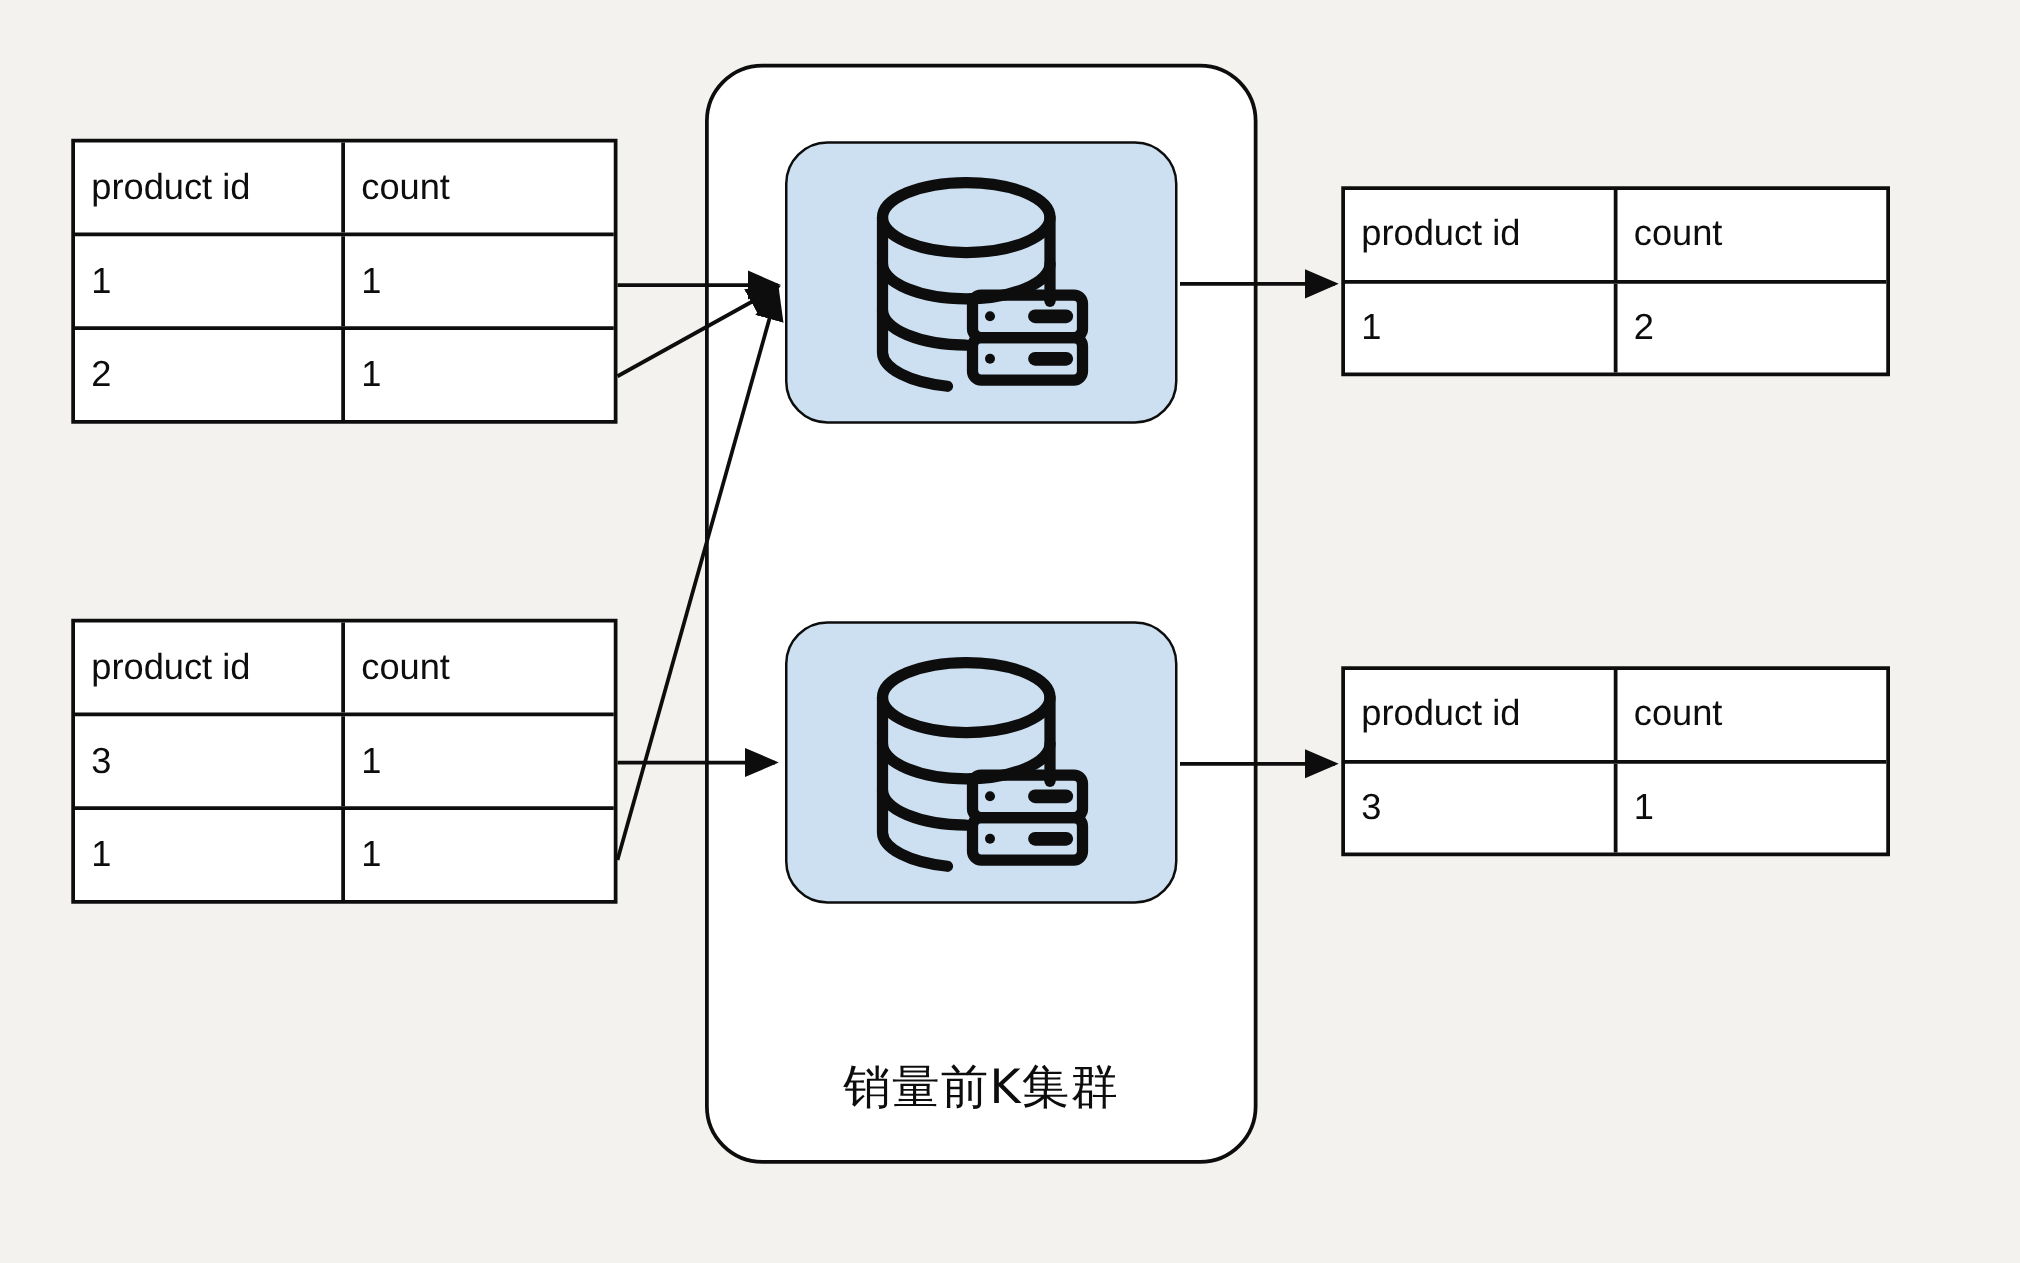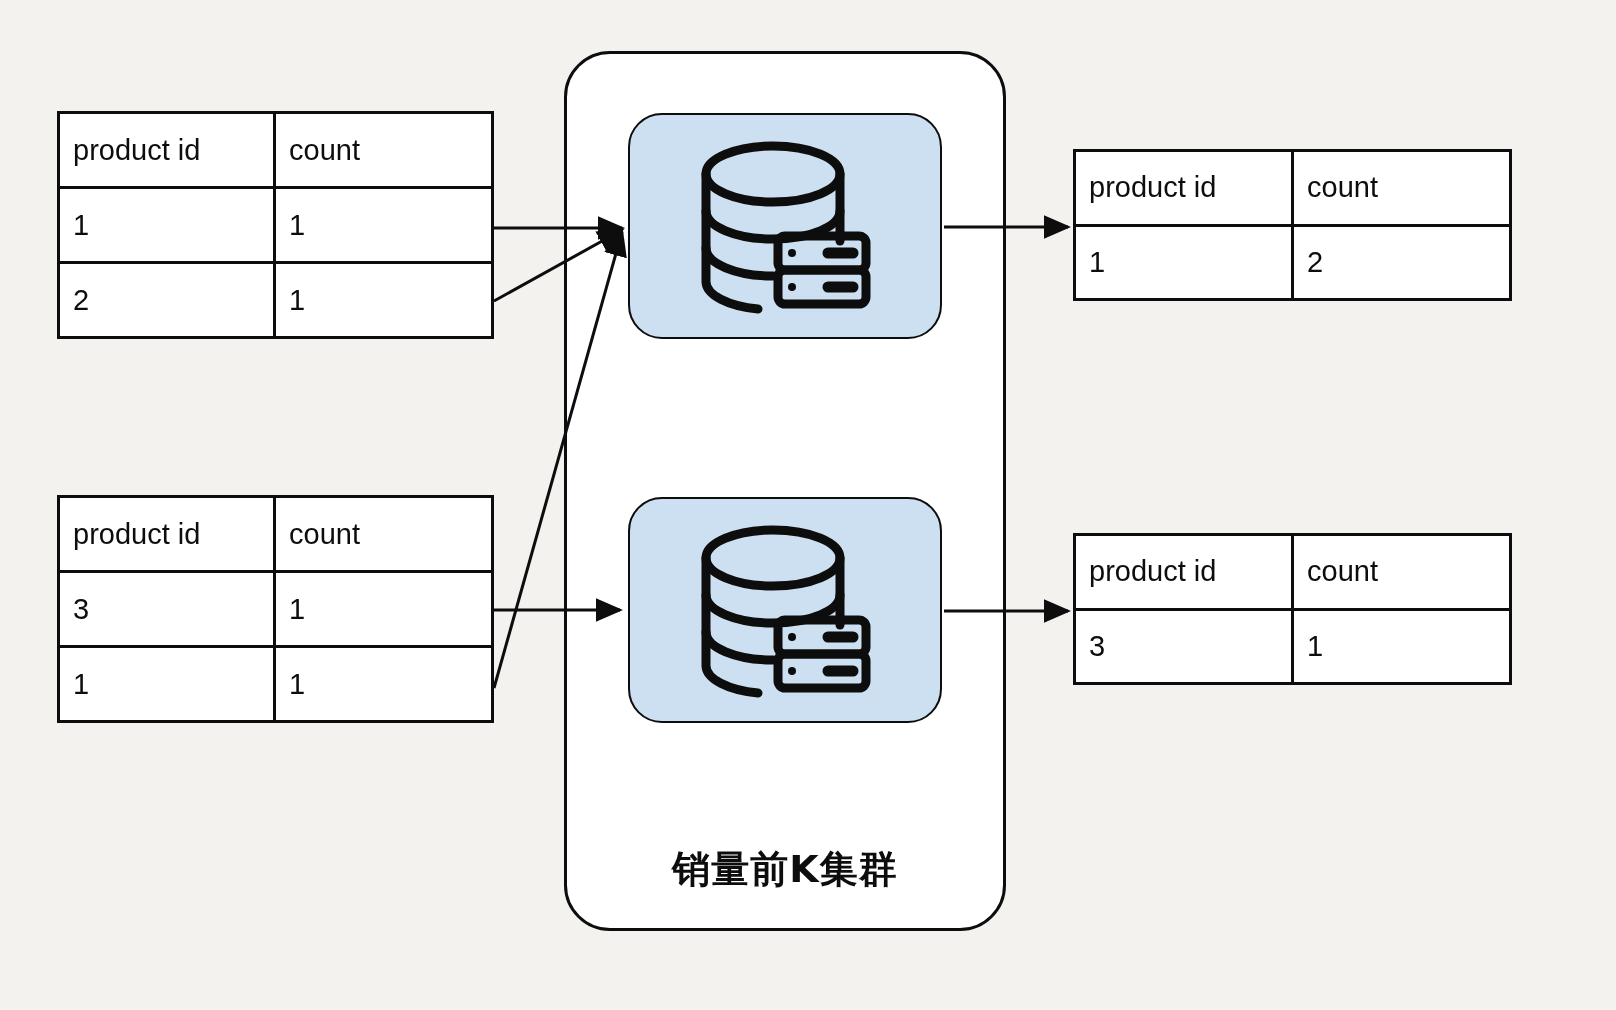--- a/index.html
+++ b/index.html
@@ -78,21 +78,21 @@
   }
   #cluster-label {
     position: absolute;
     left: 0;
     right: 0;
     top: 790px;
     text-align: center;
     font-size: 38px;
     color: #0d0d0d;
     font-family: "DejaVu Sans", "Liberation Sans", sans-serif;
-    font-weight: 700;
+    font-weight: 400;
     letter-spacing: 1px;
   }
 
   
   .node {
     position: absolute;
     background: #cde0f2;
     border: 2px solid #0d0d0d;
     border-radius: 34px;
     box-sizing: border-box;

